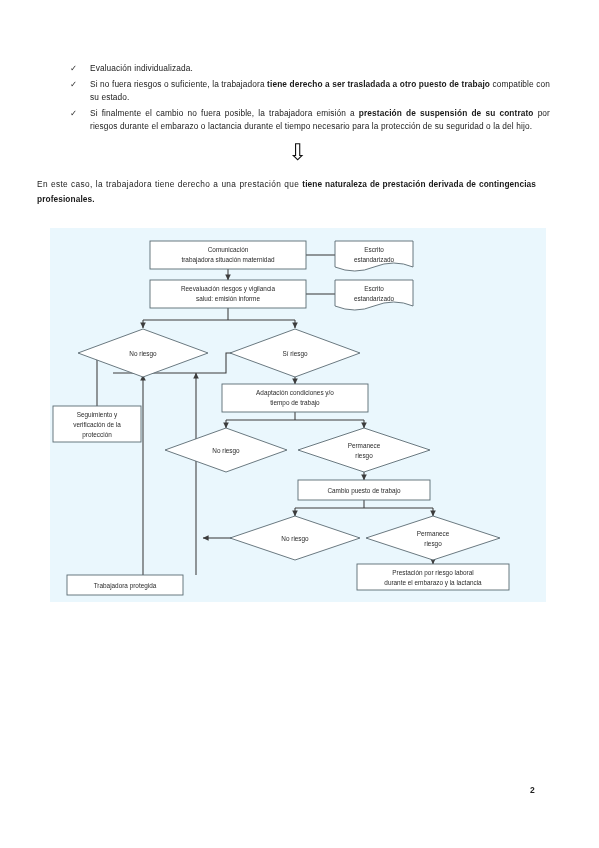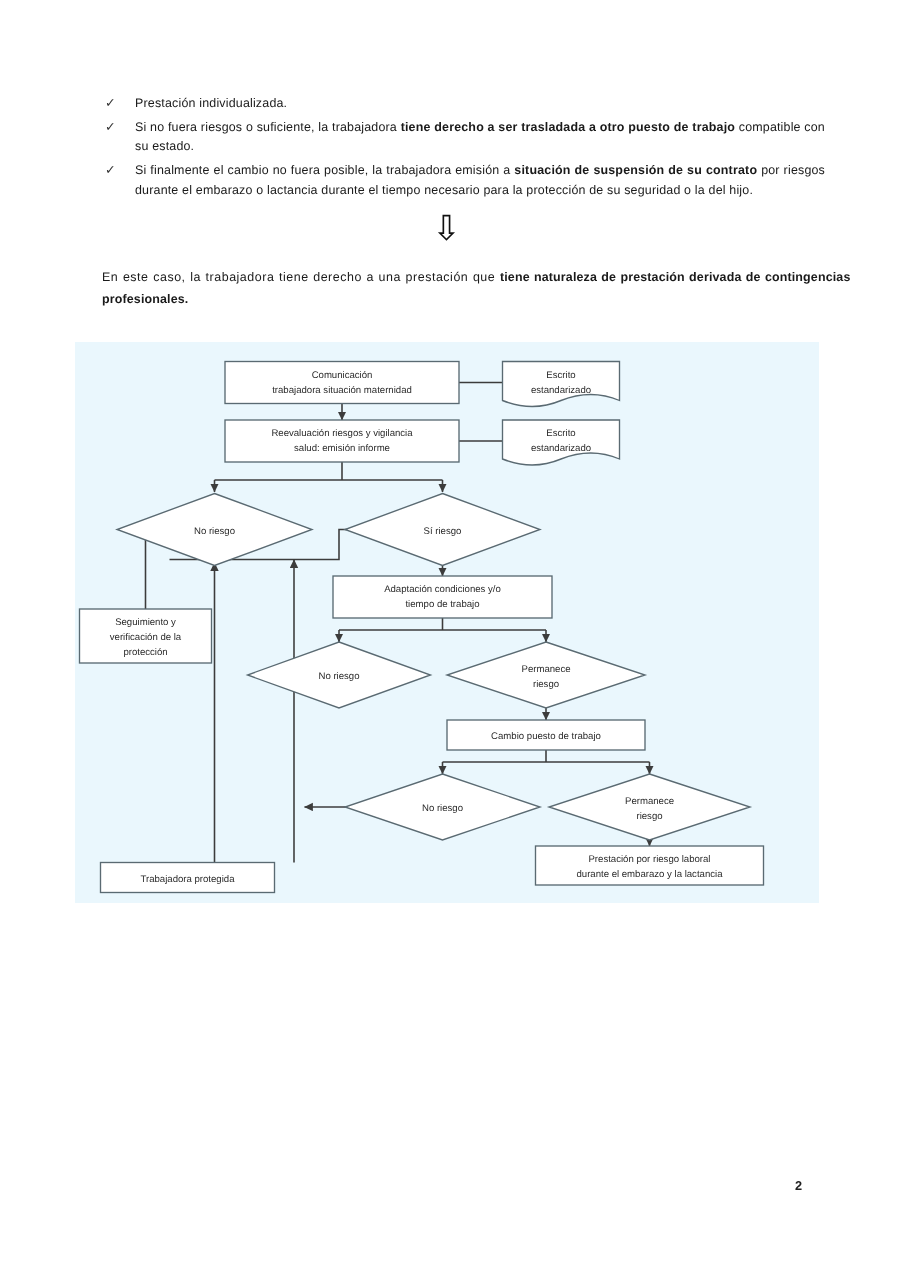--- a/index.html
+++ b/index.html
@@ -49,21 +49,21 @@
     position: absolute;
     left: 288px;
     top: 141px;
     font-size: 23px;
     line-height: 23px;
     color: #111;
   }
 
   .lead-para {
     position: absolute;
-    left: 68px;
+    left: 37px;
     top: 177px;
     width: 499px;
     font-size: 8.3px;
     line-height: 14.5px;
     text-align: justify;
     letter-spacing: 0.35px;
   }
   .lead-para b { font-weight: bold; letter-spacing: 0.1px; }
 
   
@@ -115,29 +115,29 @@
     font-weight: bold;
     color: #222;
   }
 </style>
 </head>
 <body>
 
 <div class="bullet-list">
   <div class="bullet-row">
     <span class="bullet-mark">✓</span>
-    <span class="bullet-text"><span>Prestación individualizada.</span></span>
+    <span class="bullet-text"><span>Evaluación individualizada.</span></span>
   </div>
   <div class="bullet-row">
     <span class="bullet-mark">✓</span>
     <span class="bullet-text"><span>Si no fuera riesgos o suficiente, la trabajadora </span><b>tiene derecho a ser trasladada a otro puesto de trabajo</b><span> compatible con su estado.</span></span>
   </div>
   <div class="bullet-row">
     <span class="bullet-mark">✓</span>
-    <span class="bullet-text"><span>Si finalmente el cambio no fuera posible, la trabajadora emisión a </span><b>situación de suspensión de su contrato</b><span> por riesgos durante el embarazo o lactancia durante el tiempo necesario para la protección de su seguridad o la del hijo.</span></span>
+    <span class="bullet-text"><span>Si finalmente el cambio no fuera posible, la trabajadora emisión a </span><b>prestación de suspensión de su contrato</b><span> por riesgos durante el embarazo o lactancia durante el tiempo necesario para la protección de su seguridad o la del hijo.</span></span>
   </div>
 </div>
 
 <div class="arrow-glyph">⇩</div>
 
 <div class="lead-para"><span>En este caso, la trabajadora tiene derecho a una prestación que </span><b>tiene naturaleza de prestación derivada de contingencias profesionales.</b></div>
 
 <div id="flowchart">
   <svg width="496" height="374" viewBox="0 0 496 374" xmlns="http://www.w3.org/2000/svg">
     <defs>

